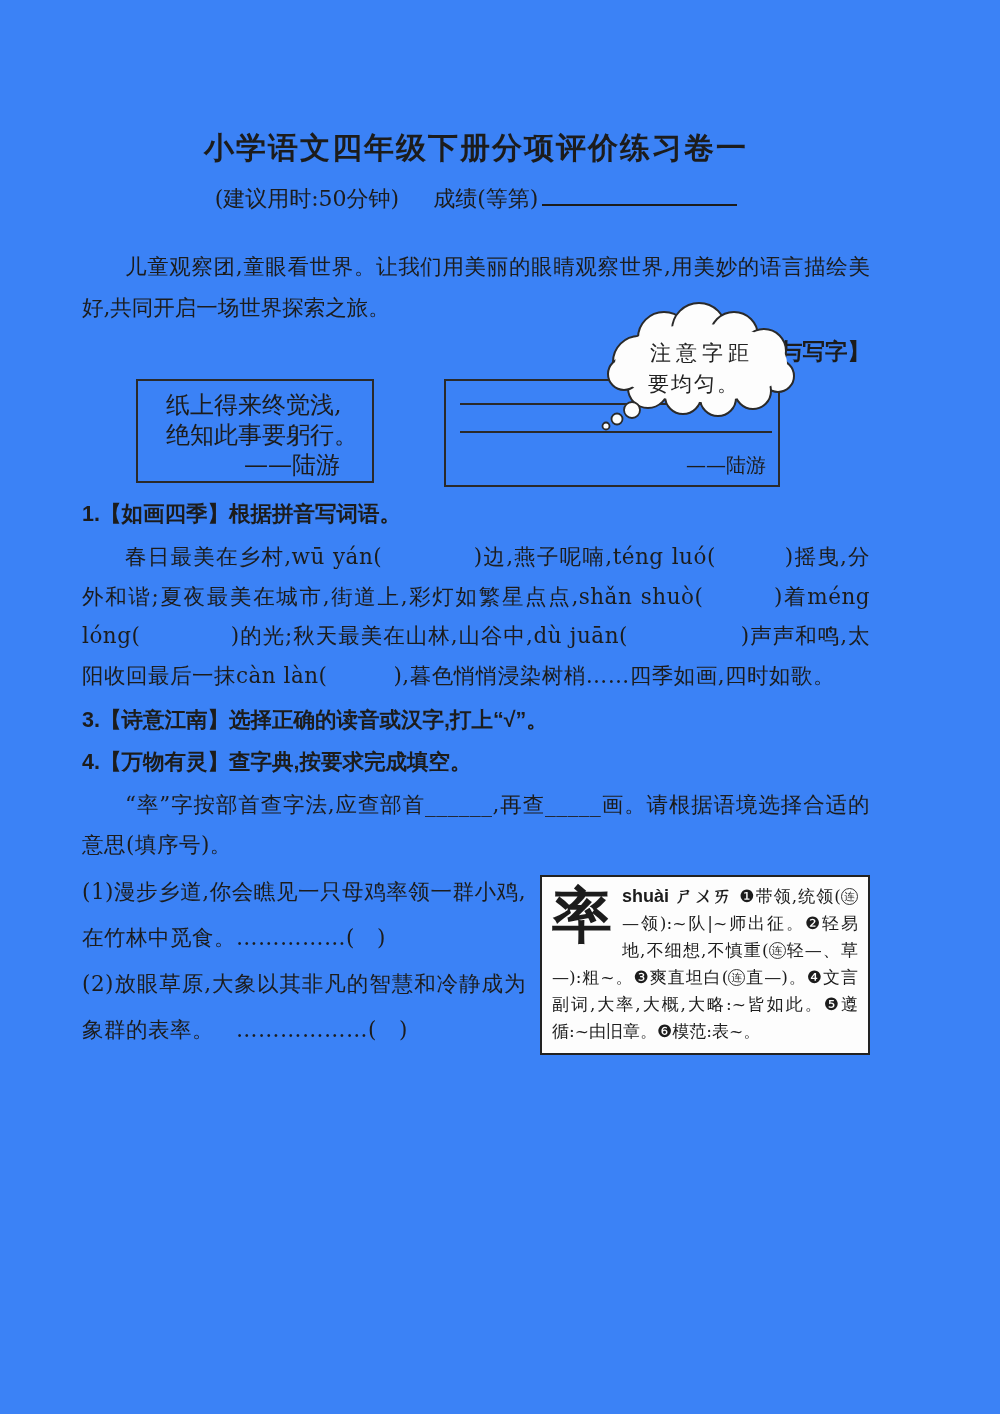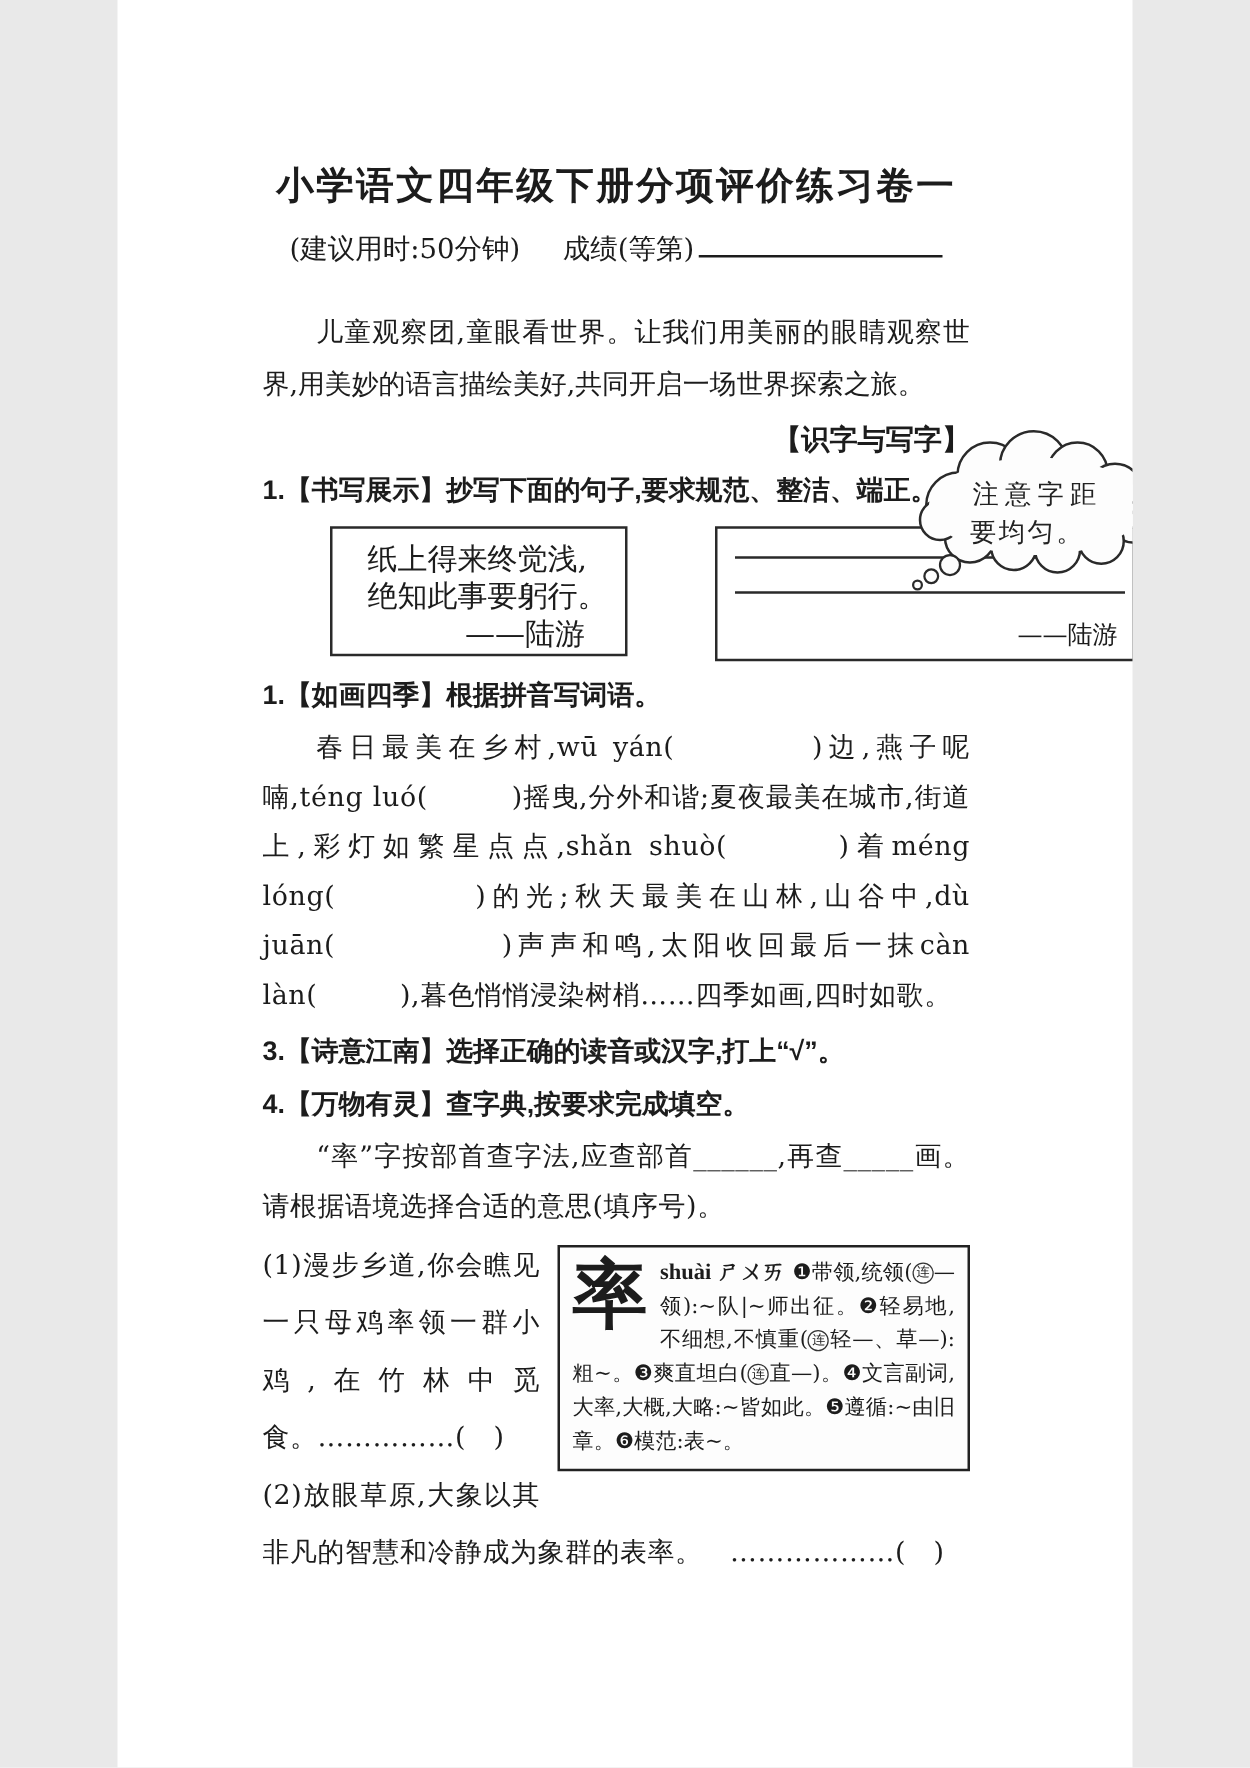--- a/index.html
+++ b/index.html
@@ -1,19 +1,19 @@
 <!DOCTYPE html>
 <html><head>
 <meta charset="utf-8">
 <style>
   html,body { margin:0; padding:0; background:#e9e9e9; }
   .page {
-    position:relative; width:812px; height:1414px; margin:0 auto;
-    background:#ffffff; color:#1c1c1c; box-sizing:border-box;
-    padding:128px 130px 40px 116px;
+    position:relative; width:1000px; height:1414px; margin:0 auto;
+    background:#3b82f6; color:#1c1c1c; box-sizing:border-box;
+    padding:128px 130px 40px 82px;
     font-family:"DejaVu Serif","Liberation Serif",serif;
     overflow:hidden;
   }
   h1.title { margin:0; text-align:center; font-size:30px; letter-spacing:2px;
     font-weight:bold; font-family:"Liberation Sans","DejaVu Sans",sans-serif; }
   .subtitle { text-align:center; font-size:22px; margin-top:12px; white-space:nowrap; }
   .subtitle .gap { display:inline-block; width:34px; }
   .blank-line { display:inline-block; width:195px; border-bottom:2px solid #1c1c1c; height:1.05em; vertical-align:baseline; margin-left:4px; }
   .intro { font-size:21.5px; line-height:41px; text-align:justify; text-indent:2em; margin:32px 0 0; }
   .section-header { text-align:right; font-size:22.5px; margin:8px 0 0; font-weight:bold;
@@ -37,42 +37,41 @@
   
   .passage { font-size:21.5px; text-align:justify; margin:6px 0 0; letter-spacing:0.5px; }
   .p-q2 { line-height:39.5px; text-indent:2em; }
   .p-q3 { line-height:43px; text-indent:2em; margin-top:10px; }
   .p-q4 { line-height:40px; text-indent:2em; }
   
   .q4-body { margin-top:4px; }
   .dict-box { float:right; width:330px; border:2px solid #222; box-sizing:border-box;
     padding:6px 10px 8px; margin:6px 0 8px 14px; background:#fdfdfd; }
   .dict-headword { float:left; font-size:60px; line-height:0.95; font-weight:bold; margin:4px 10px 0 0; }
-  .dict-pron { font-family:Liberation Serif, serif; font-weight:bold; font-size:18px; }
+  .dict-pron { font-family:Liberation Sans, sans-serif; font-weight:bold; font-size:18px; }
   .dict-text { font-size:17px; line-height:27px; text-align:justify; }
   .circled { display:inline-block; width:15px; height:15px; border:1px solid #333; border-radius:50%;
     font-size:10.5px; line-height:14px; text-align:center; vertical-align:2px; letter-spacing:0; }
   .item { font-size:21.5px; line-height:46px; text-align:justify; margin:0; letter-spacing:0.5px; }
 </style>
 </head>
 <body>
 
 <div class="page">
 
   <h1 class="title">小学语文四年级下册分项评价练习卷一</h1>
 
   <div class="subtitle">
     <span>(建议用时:50分钟)</span><span class="gap"></span><span>成绩(等第)</span><span class="blank-line"></span>
   </div>
 
   <p class="intro">儿童观察团,童眼看世界。让我们用美丽的眼睛观察世界,用美妙的语言描绘美好,共同开启一场世界探索之旅。</p>
 
   <div class="section-header">【识字与写字】</div>
 
-  <p class="q-heading">1.【书写展示】抄写下面的句子,要求规范、整洁、端正。</p>
 
   <div class="q1-wrap">
 
     <div class="poem-box">
       <div>纸上得来终觉浅,</div>
       <div>绝知此事要躬行。</div>
       <div class="poem-author">——陆游</div>
     </div>
 
     <div class="answer-box">

